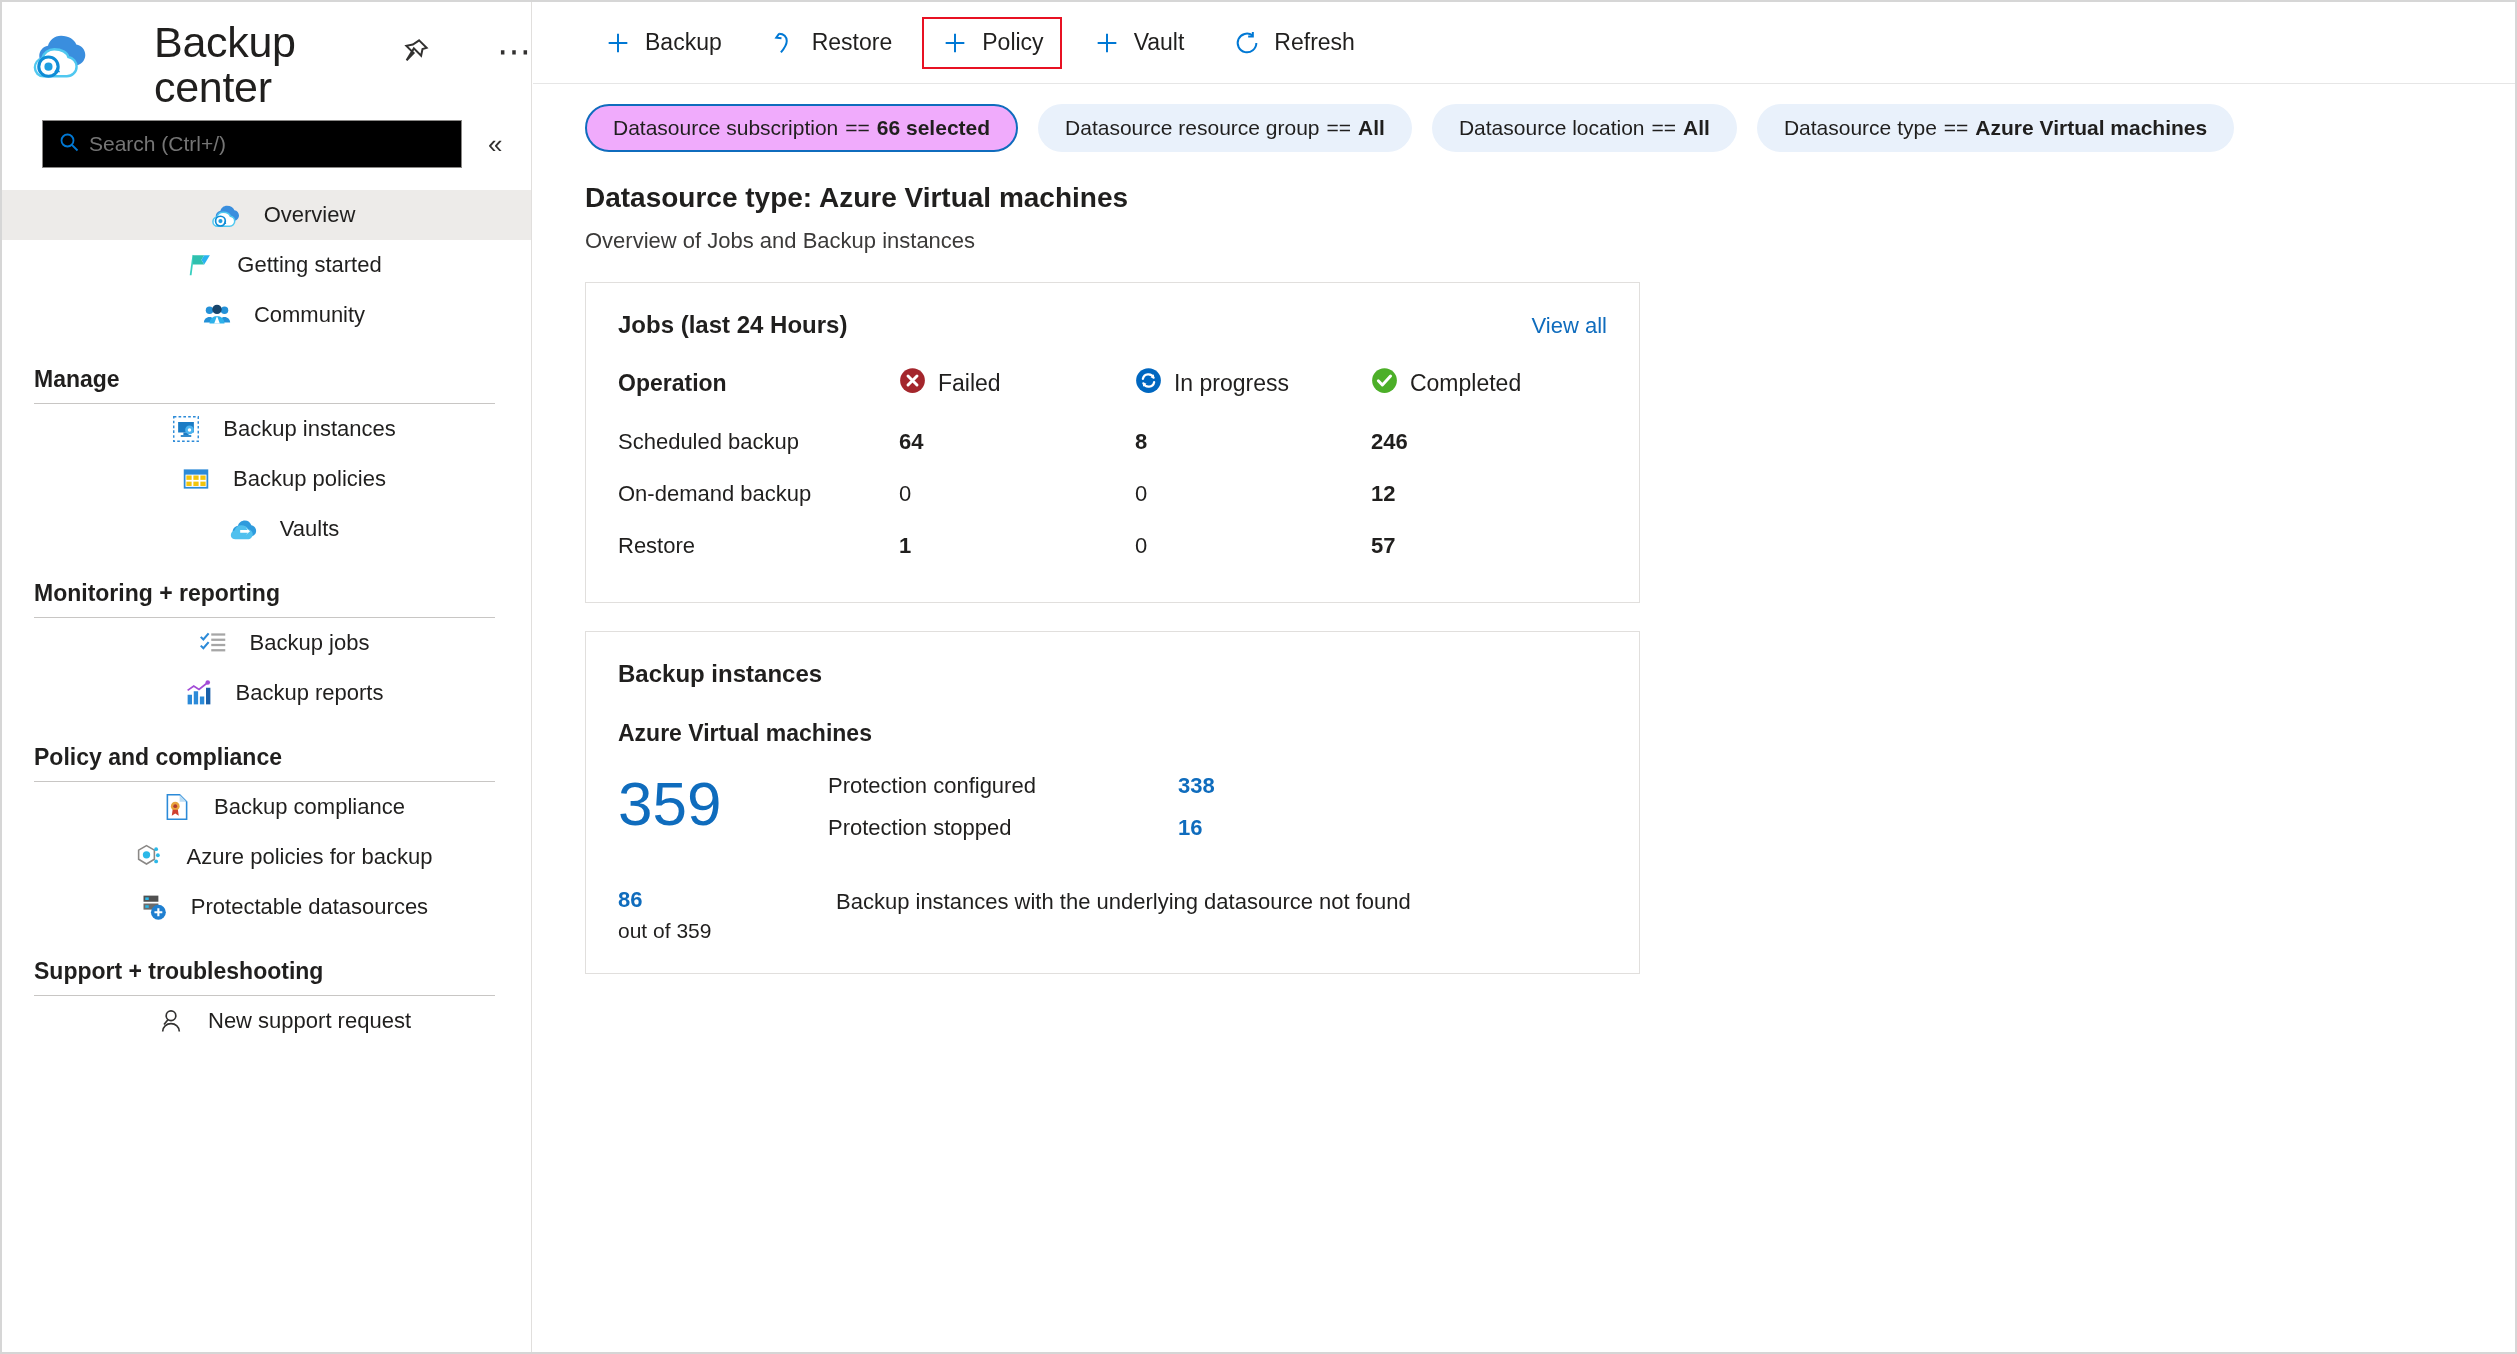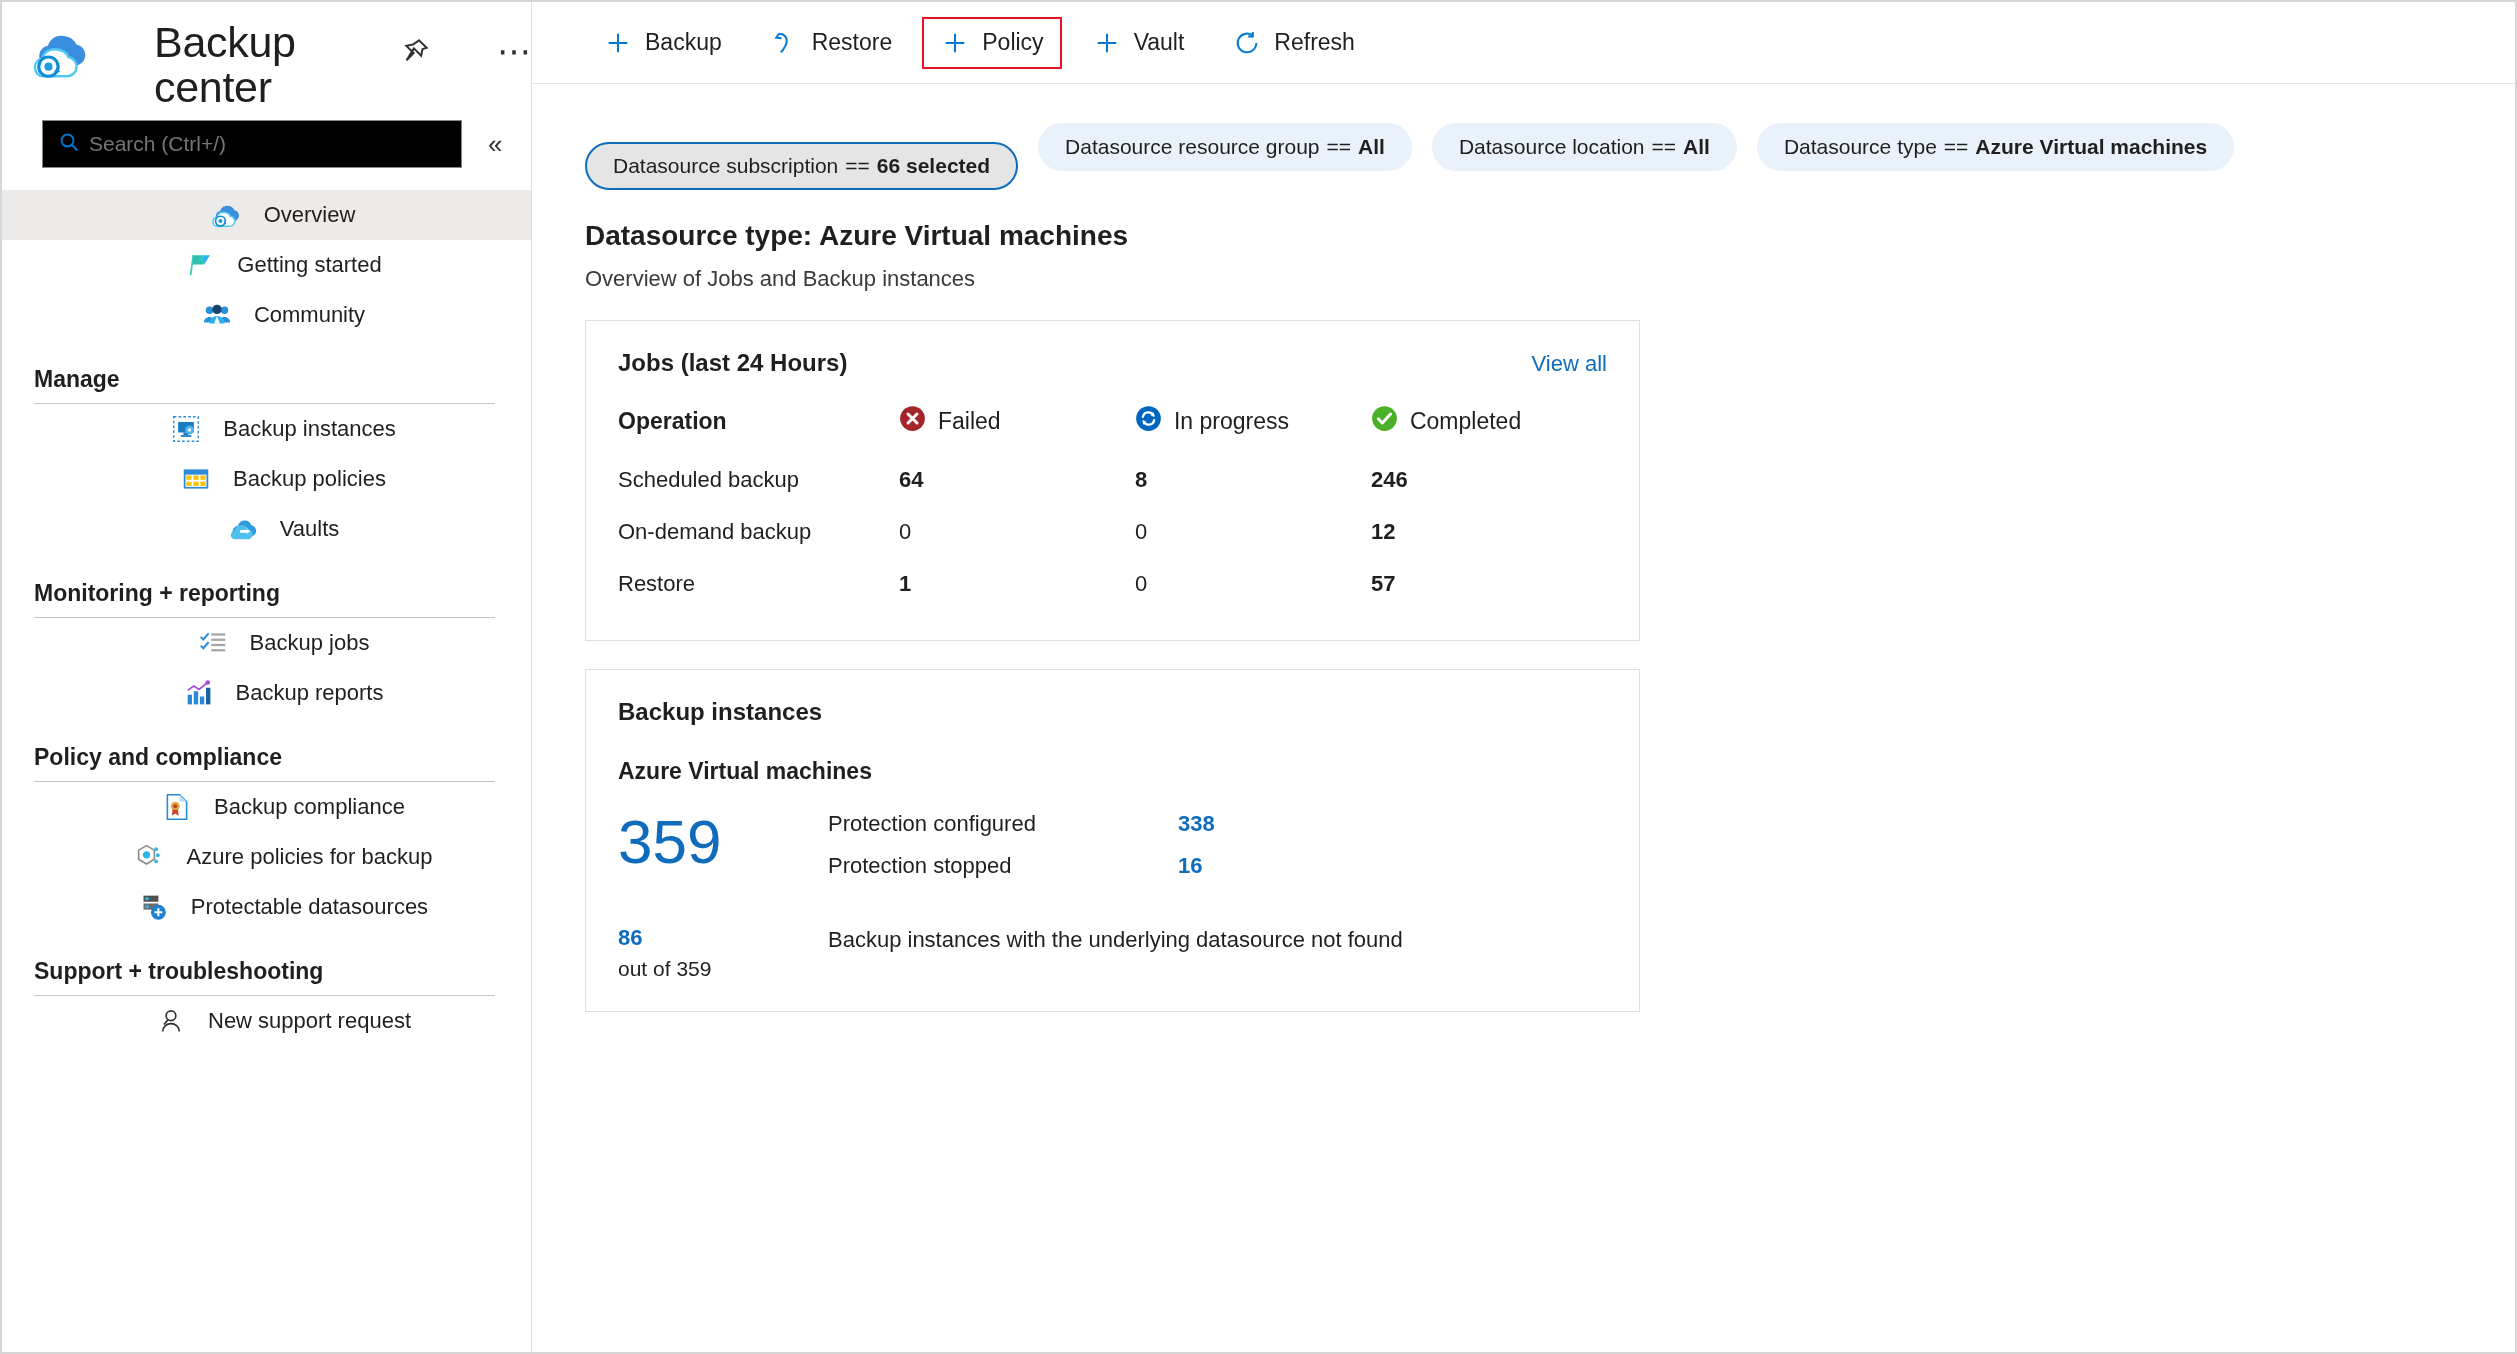--- a/index.html
+++ b/index.html
@@ -118,21 +118,21 @@
     white-space: nowrap;
   }
   .pill {
     display: flex; align-items: center;
     height: 48px; padding: 0 26px;
     border-radius: 24px;
     background: #e9f1fb; color: #201f1e;
     font-size: 21px; cursor: pointer;
     border: 1px solid transparent;
   }
-  .pill.active { background: #e5e5e5; border: 2px solid #0f6cbd; margin-top: 38px; }
+  .pill.active { background: #f0abfc; border: 2px solid #0f6cbd; }
   .pill b { font-weight: 700; margin-left: 7px; }
   .pill .eq { margin-left: 7px; }
 
   .content { padding: 30px 0 0 52px; }
   .page-title { font-size: 28px; font-weight: 700; color: #201f1e; }
   .page-sub { font-size: 22px; color: #3b3a39; margin-top: 14px; }
 
   .card {
     width: 1055px;
     border: 1px solid #e1dfdd;
@@ -165,21 +165,21 @@
   .bi-sub { font-size: 23px; font-weight: 700; color: #201f1e; margin-top: 32px; }
   .bi-body { display: flex; align-items: flex-start; margin-top: 26px; }
   .bi-big {
     font-size: 62px; color: #0f6cbd; font-weight: 400;
     width: 210px; line-height: 1;
   }
   .bi-rows { flex: 1; }
   .bi-row { display: flex; align-items: baseline; margin-bottom: 16px; }
   .bi-label { font-size: 22px; color: #201f1e; width: 350px; }
   .bi-val { font-size: 22px; color: #0f6cbd; font-weight: 700; cursor: pointer; }
-  .bi-foot { display: flex; align-items: flex-start; margin-top: 30px; }
+  .bi-foot { display: flex; align-items: flex-start; margin-top: 30px; gap: 8px; }
   .bi-foot-left { width: 210px; }
   .bi-foot-num { font-size: 22px; color: #0f6cbd; font-weight: 700; cursor: pointer; }
   .bi-foot-sub { font-size: 21px; color: #201f1e; margin-top: 6px; }
   .bi-foot-text { font-size: 22px; color: #201f1e; width: 600px; line-height: 1.35; }
 </style>
 </head>
 <body>
 
 <div class="page">
 

